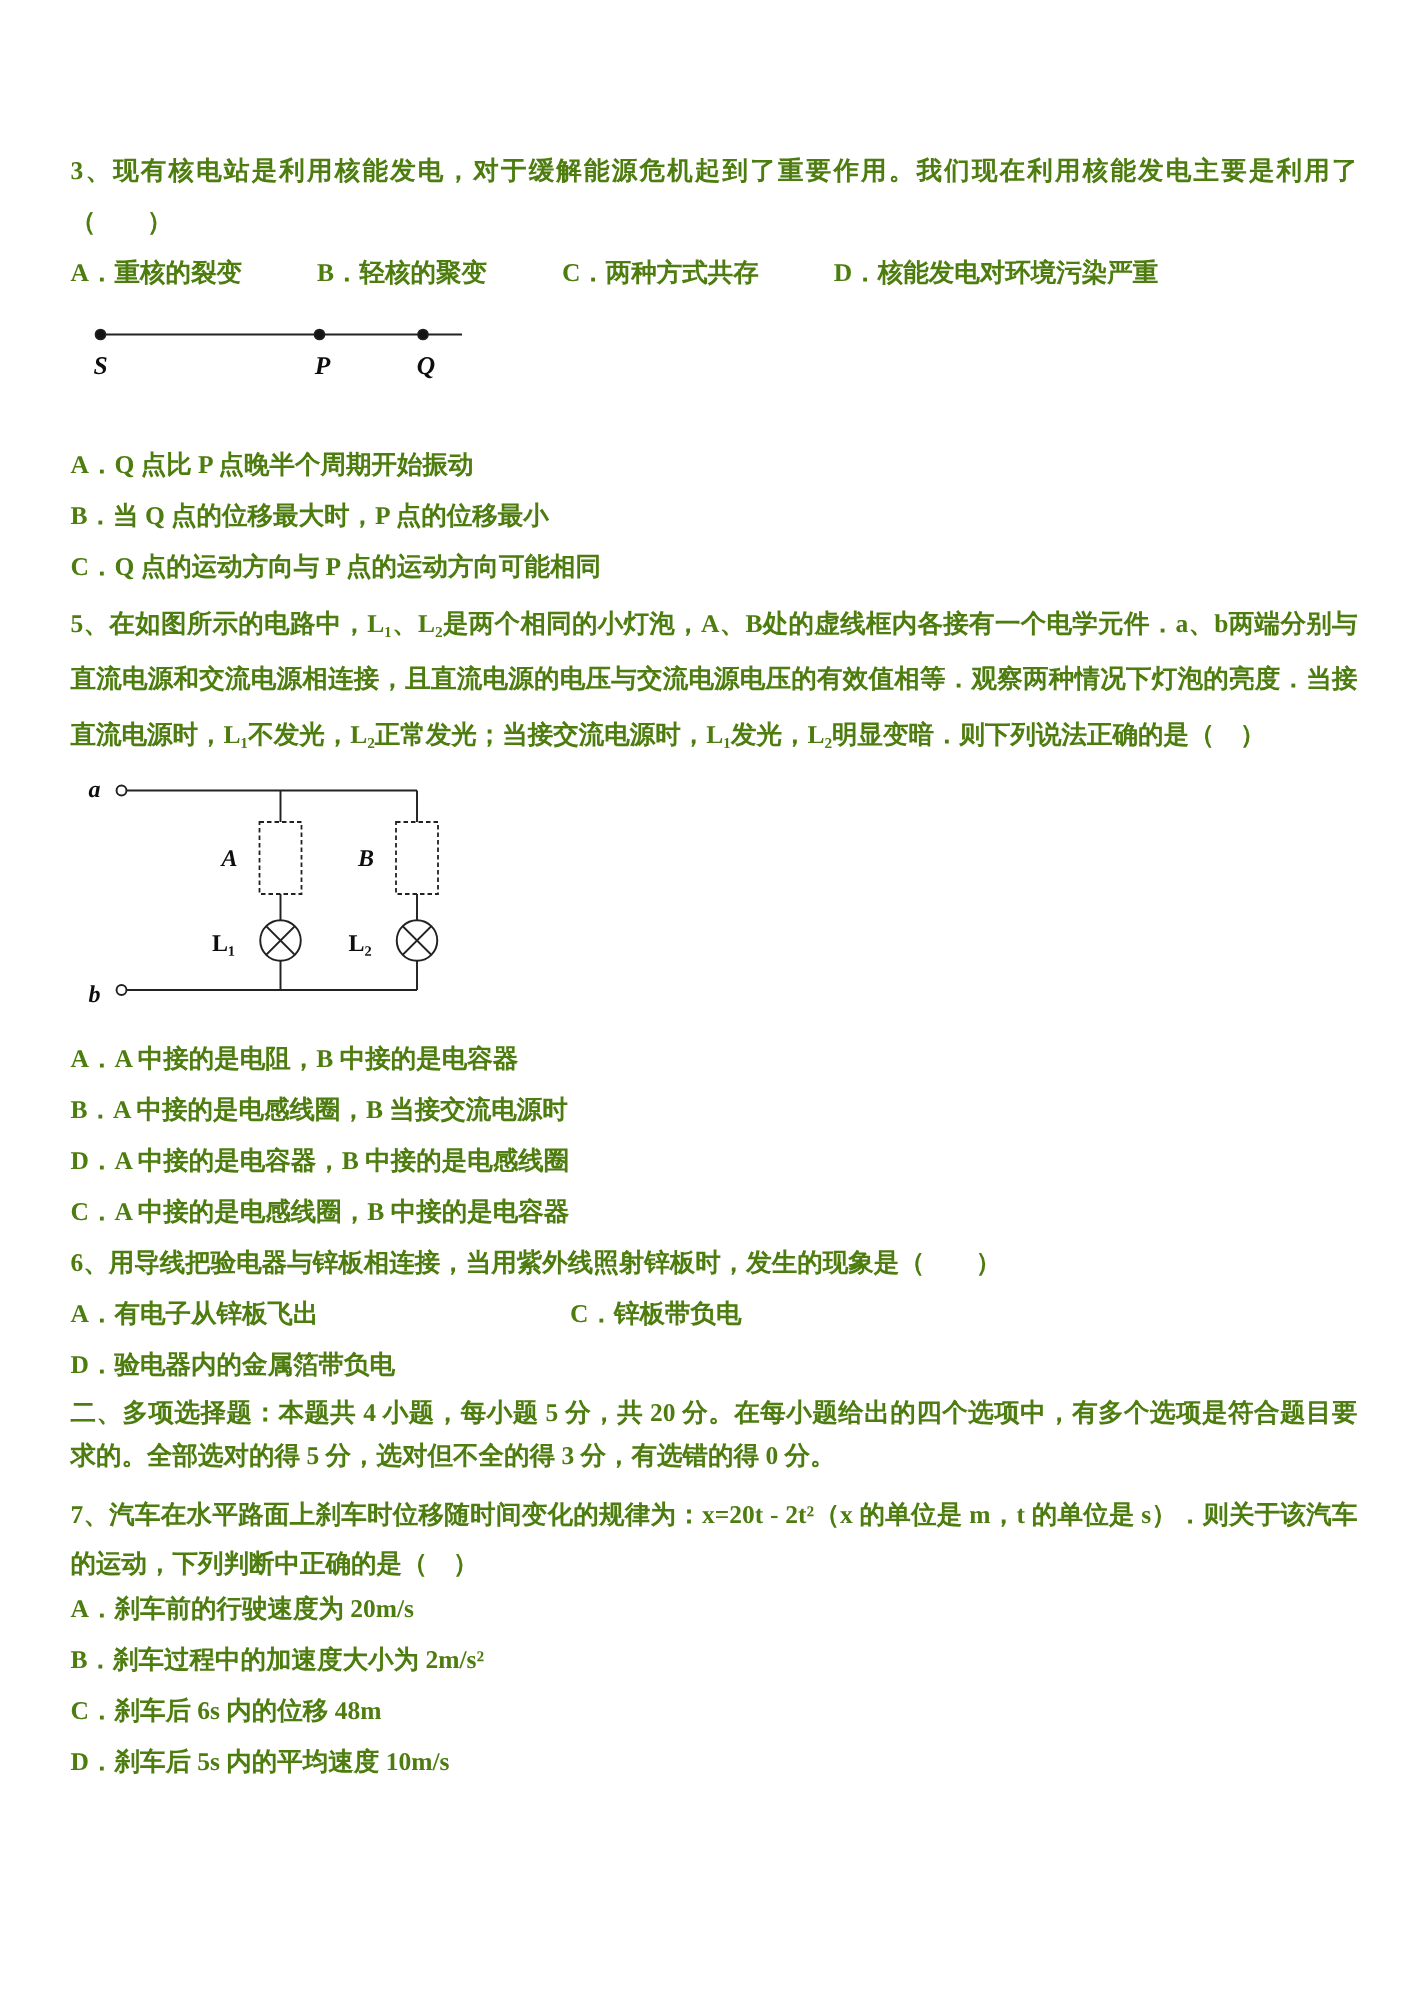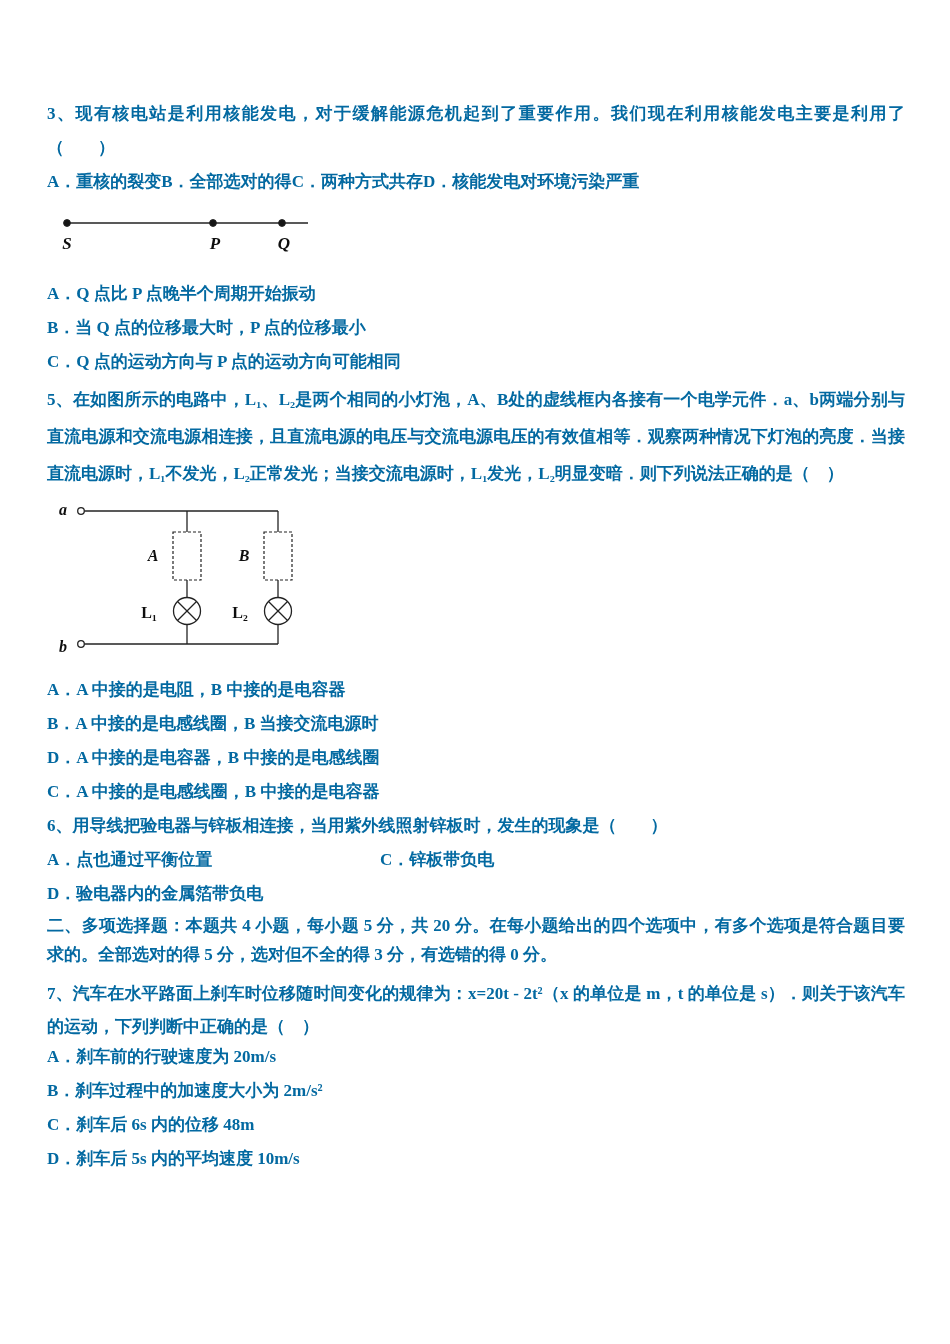--- a/index.html
+++ b/index.html
@@ -3,32 +3,32 @@
 <meta charset="utf-8">
 <style>
   html, body { margin: 0; padding: 0; background: #ffffff; }
   .page {
     position: relative;
     width: 950px;
     height: 1344px;
     box-sizing: border-box;
     padding: 97px 45px 0 47px;
     background: #ffffff;
-    color: #0369a1;
+    color: #4d7c0f;
     font-family: "Liberation Serif", "DejaVu Serif", serif;
     font-weight: bold;
     overflow: hidden;
   }
   .stem  { font-size: 17px; line-height: 34px; text-align: justify; }
   .opt   { font-size: 17px; line-height: 34px; }
-  .q3opts { display: flex; }
+  .q3opts { display: flex; gap: 50px; }
   .q6grid { display: grid; grid-template-columns: 333px auto; }
   #q4block   { margin-top: 5px; }
   #waveSvg   { display: block; margin-top: 8px; margin-left: 8px; }
-  #q4opts    { margin-top: 18px; font-family: Liberation Serif, serif; }
+  #q4opts    { margin-top: 34px; font-family: Liberation Serif, serif; }
   #q5stem    { margin-top: 2px; line-height: 37px; }
   #circuitSvg{ display: block; margin-top: 2px; }
   #q5opts    { margin-top: 7px; }
   #sec2      { line-height: 29px; }
   #q7stem    { margin-top: 8px; line-height: 33px; font-family: Liberation Serif, serif; }
   #q7opts    { margin-top: -3px; }
   svg text {
     font-family: "Liberation Serif", "DejaVu Serif", serif;
     font-weight: bold;
     fill: #0e0e0e;
@@ -38,21 +38,21 @@
 </style>
 </head>
 <body>
 
 <div class="page">
 
   <div>
     <div class="stem">3、现有核电站是利用核能发电，对于缓解能源危机起到了重要作用。我们现在利用核能发电主要是利用了（　　）</div>
     <div class="q3opts">
       <span class="opt">A．重核的裂变</span>
-      <span class="opt">B．全部选对的得</span>
+      <span class="opt">B．轻核的聚变</span>
       <span class="opt">C．两种方式共存</span>
       <span class="opt">D．核能发电对环境污染严重</span>
     </div>
   </div>
 
   <div id="q4block">
 
     <svg id="waveSvg" width="270" height="52" viewBox="0 0 270 52">
       <line x1="10" y1="16" x2="253" y2="16" stroke-width="1.4"></line>
       <circle cx="12" cy="16" r="3.4" fill="#151515" stroke="none"></circle>
@@ -108,21 +108,21 @@
       <div class="opt">A．A 中接的是电阻，B 中接的是电容器</div>
       <div class="opt">B．A 中接的是电感线圈，B 当接交流电源时</div>
       <div class="opt">D．A 中接的是电容器，B 中接的是电感线圈</div>
       <div class="opt">C．A 中接的是电感线圈，B 中接的是电容器</div>
     </div>
   </div>
 
   <div>
     <div class="stem">6、用导线把验电器与锌板相连接，当用紫外线照射锌板时，发生的现象是（　　）</div>
     <div class="q6grid">
-      <div class="opt">A．点也通过平衡位置</div>
+      <div class="opt">A．有电子从锌板飞出</div>
       <div class="opt">C．锌板带负电</div>
       <div class="opt">D．验电器内的金属箔带负电</div>
     </div>
   </div>
 
   <div id="sec2" class="stem">二、多项选择题：本题共 4 小题，每小题 5 分，共 20 分。在每小题给出的四个选项中，有多个选项是符合题目要求的。全部选对的得 5 分，选对但不全的得 3 分，有选错的得 0 分。</div>
 
   <div>
     <div id="q7stem" class="stem">7、汽车在水平路面上刹车时位移随时间变化的规律为：x=20t - 2t²（x 的单位是 m，t 的单位是 s）．则关于该汽车的运动，下列判断中正确的是（　）</div>
     <div id="q7opts">

